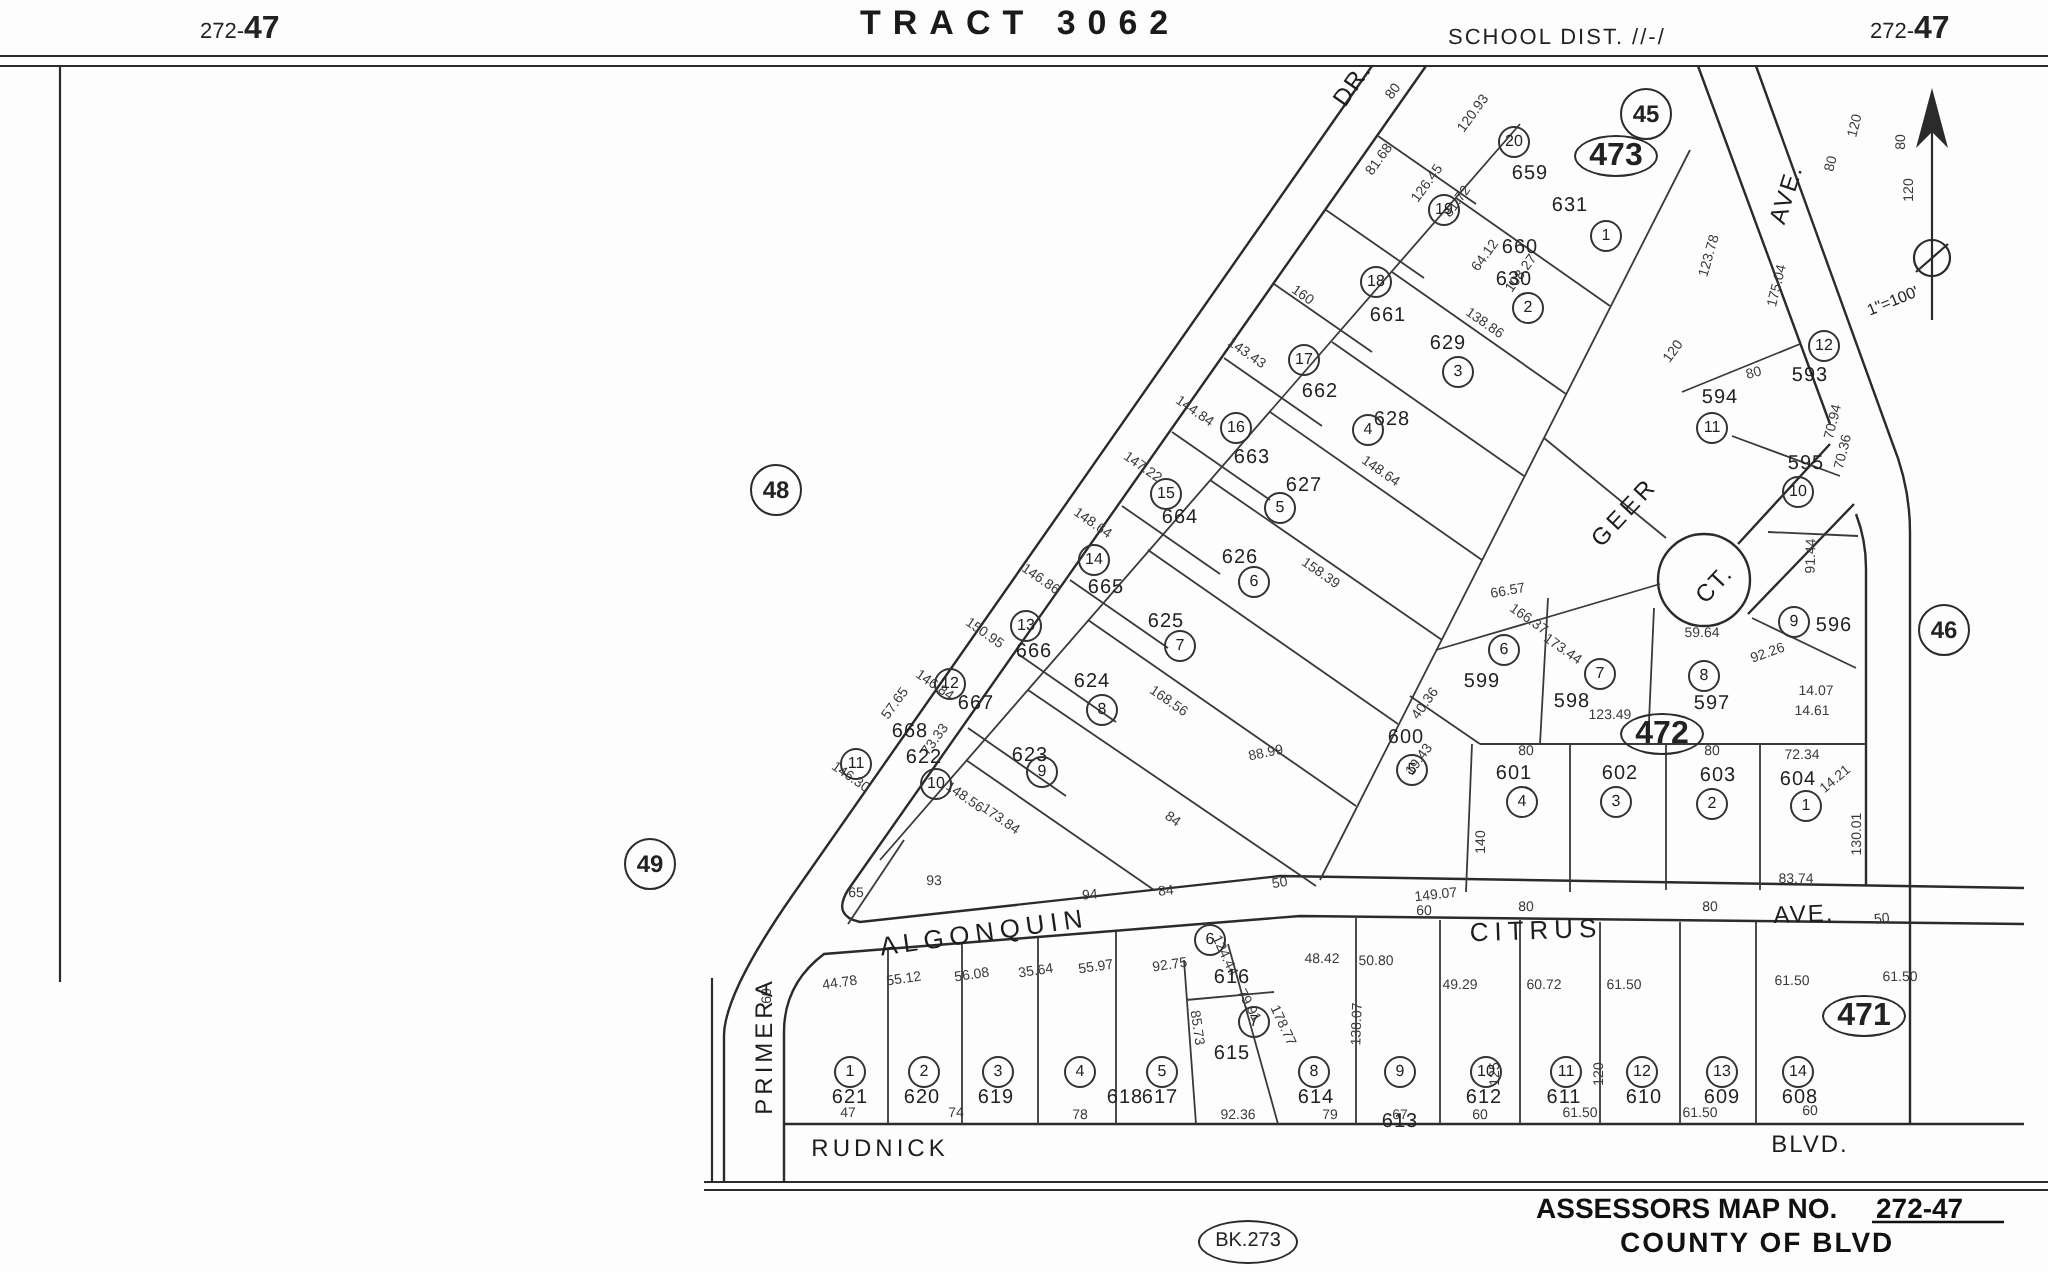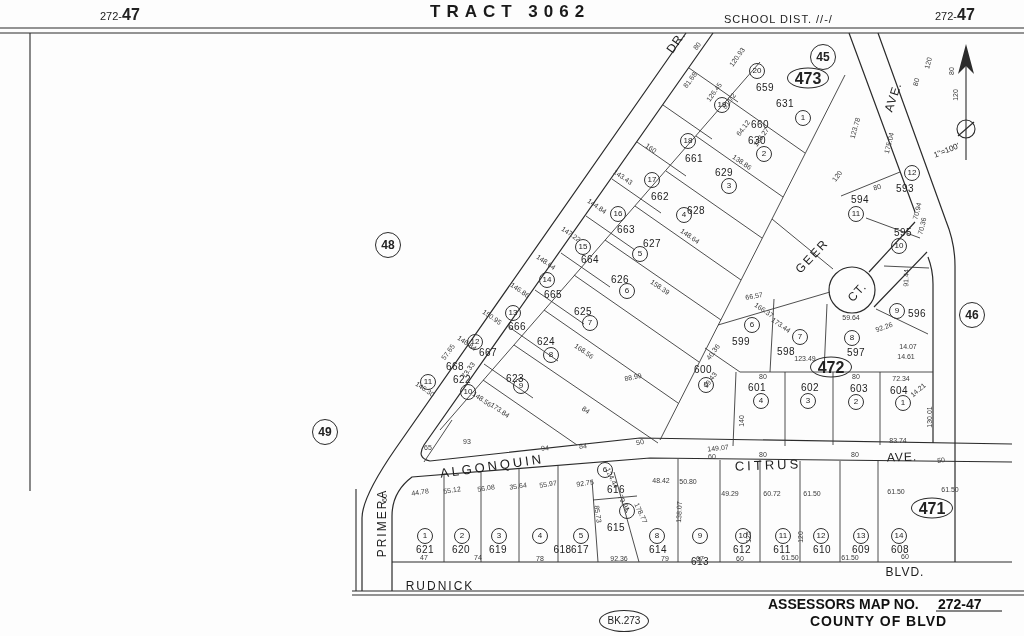--- a/index.html
+++ b/index.html
@@ -285,21 +285,21 @@
       <div class="lbl lotcircle" style="left: 861px; top: 536px; transform: translate(-50%, -50%) rotate(0deg);">13</div>
       <div class="lbl lotcircle" style="left: 899px; top: 536px; transform: translate(-50%, -50%) rotate(0deg);">14</div>
       <div class="lbl street" style="left: 676px; top: 42px; transform: translate(-50%, -50%) rotate(-55deg); font-size: 12px; letter-spacing: 1px;">DR.</div>
       <div class="lbl street" style="left: 893px; top: 97px; transform: translate(-50%, -50%) rotate(-72deg); font-size: 12px; letter-spacing: 1px;">AVE.</div>
       <div class="lbl street" style="left: 812px; top: 256px; transform: translate(-50%, -50%) rotate(-47deg); font-size: 12px; letter-spacing: 2px;">GEER</div>
       <div class="lbl street" style="left: 857px; top: 292px; transform: translate(-50%, -50%) rotate(-47deg); font-size: 12px; letter-spacing: 1px;">CT.</div>
       <div class="lbl street" style="left: 492px; top: 466px; transform: translate(-50%, -50%) rotate(-8deg); font-size: 13px; letter-spacing: 3px;">ALGONQUIN</div>
       <div class="lbl street" style="left: 768px; top: 465px; transform: translate(-50%, -50%) rotate(-2deg); font-size: 13px; letter-spacing: 3px;">CITRUS</div>
       <div class="lbl street" style="left: 902px; top: 457px; transform: translate(-50%, -50%) rotate(-2deg); font-size: 12px; letter-spacing: 1px;">AVE.</div>
       <div class="lbl street" style="left: 382px; top: 523px; transform: translate(-50%, -50%) rotate(-90deg); font-size: 12px; letter-spacing: 2px;">PRIMERA</div>
-      <div class="lbl street" style="left: 440px; top: 574px; transform: translate(-50%, -50%) rotate(0deg); font-size: 12px; letter-spacing: 2px; margin-top: 12px;">RUDNICK</div>
+      <div class="lbl street" style="left: 440px; top: 574px; transform: translate(-50%, -50%) rotate(0deg); font-size: 12px; letter-spacing: 2px;">RUDNICK</div>
       <div class="lbl street" style="left: 905px; top: 572px; transform: translate(-50%, -50%) rotate(0deg); font-size: 12px; letter-spacing: 1px;">BLVD.</div>
       <div class="lbl refc" style="left: 823px; top: 57px; transform: translate(-50%, -50%);">45</div>
       <div class="lbl refc" style="left: 388px; top: 245px; transform: translate(-50%, -50%);">48</div>
       <div class="lbl refc" style="left: 325px; top: 432px; transform: translate(-50%, -50%);">49</div>
       <div class="lbl refc" style="left: 972px; top: 315px; transform: translate(-50%, -50%);">46</div>
       <div class="lbl refe" style="left: 808px; top: 78px; transform: translate(-50%, -50%);">473</div>
       <div class="lbl refe" style="left: 831px; top: 367px; transform: translate(-50%, -50%);">472</div>
       <div class="lbl refe" style="left: 932px; top: 508px; transform: translate(-50%, -50%);">471</div>
       <div class="lbl refe2" style="left: 624px; top: 621px; transform: translate(-50%, -50%);">BK.273</div>
     </div>

